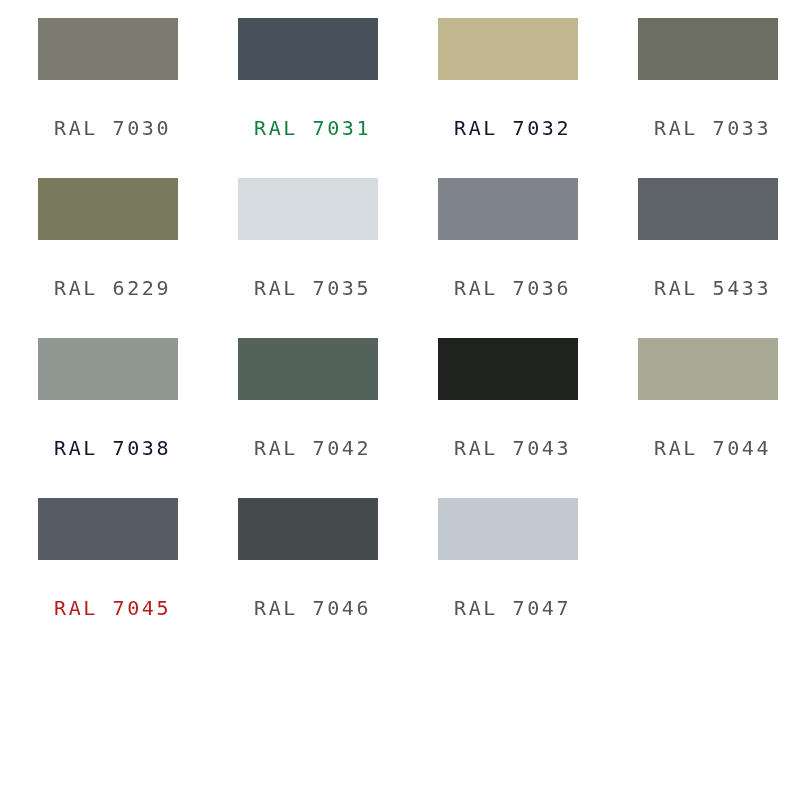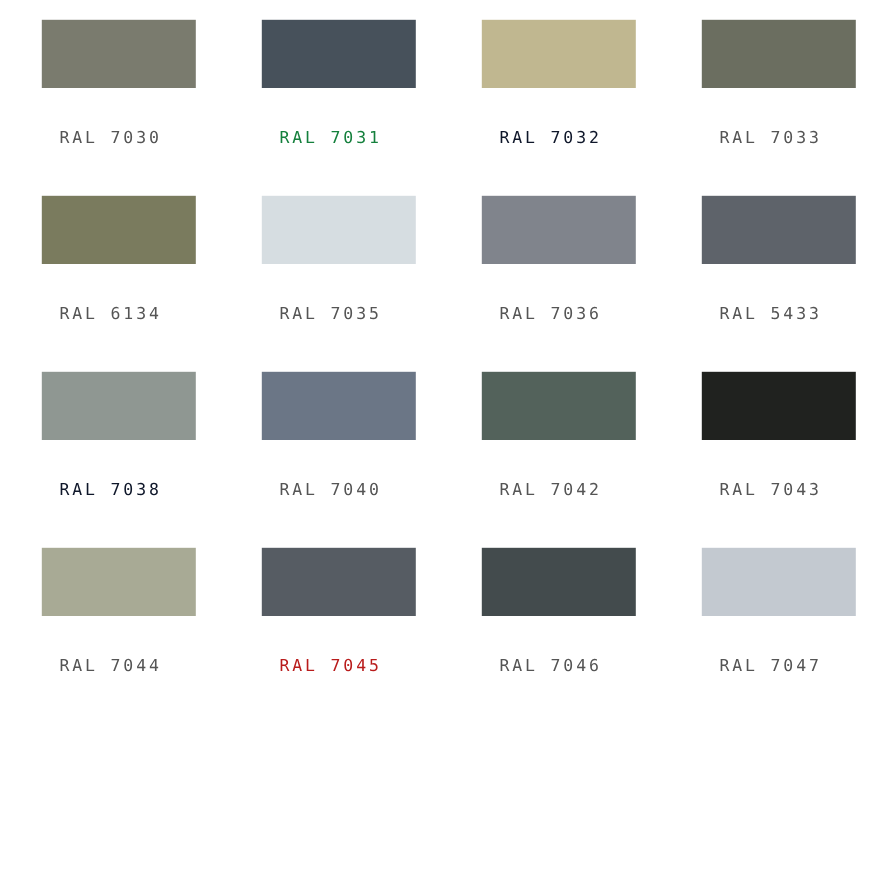--- a/index.html
+++ b/index.html
@@ -40,21 +40,21 @@
   .swatch-chip {
     width: 140px;
     height: 62px;
     display: block;
     background: #cccccc;
   }
 
   .swatch-label {
     margin-top: 38px;
     font-family: "DejaVu Sans Mono", "Liberation Mono", monospace;
-    font-size: 15px;
+    font-size: 20px;
     letter-spacing: 2.6px;
     color: #555555;
     white-space: nowrap;
     line-height: 1;
     padding-left: 16px;
   }
 </style>
 </head>
 <body>
 
@@ -70,41 +70,37 @@
     <div class="swatch-cell">
       <div class="swatch-chip" style="background: rgb(192, 183, 144);"></div>
       <div class="swatch-label" style="color: #0f172a;">RAL 7032</div>
     </div>
     <div class="swatch-cell">
       <div class="swatch-chip" style="background: rgb(107, 110, 96);"></div>
       <div class="swatch-label" style="color: rgb(85, 85, 85);">RAL 7033</div>
     </div>
     <div class="swatch-cell">
       <div class="swatch-chip" style="background: rgb(122, 123, 94);"></div>
-      <div class="swatch-label" style="color: rgb(85, 85, 85);">RAL 6134</div>
+      <div class="swatch-label" style="color: rgb(85, 85, 85);">RAL 6229</div>
     </div>
     <div class="swatch-cell">
       <div class="swatch-chip" style="background: rgb(214, 221, 225);"></div>
       <div class="swatch-label" style="color: rgb(85, 85, 85);">RAL 7035</div>
     </div>
     <div class="swatch-cell">
       <div class="swatch-chip" style="background: rgb(128, 132, 140);"></div>
       <div class="swatch-label" style="color: rgb(85, 85, 85);">RAL 7036</div>
     </div>
     <div class="swatch-cell">
       <div class="swatch-chip" style="background: rgb(94, 99, 106);"></div>
       <div class="swatch-label" style="color: rgb(85, 85, 85);">RAL 5433</div>
     </div>
     <div class="swatch-cell">
       <div class="swatch-chip" style="background: rgb(143, 151, 146);"></div>
       <div class="swatch-label" style="color: #0f172a;">RAL 7038</div>
-    </div>
-    <div class="swatch-cell">
-      <div class="swatch-chip" style="background: rgb(107, 118, 134);"></div>
-      <div class="swatch-label" style="color: rgb(85, 85, 85);">RAL 7040</div>
     </div>
     <div class="swatch-cell">
       <div class="swatch-chip" style="background: rgb(83, 98, 91);"></div>
       <div class="swatch-label" style="color: rgb(85, 85, 85);">RAL 7042</div>
     </div>
     <div class="swatch-cell">
       <div class="swatch-chip" style="background: rgb(32, 34, 31);"></div>
       <div class="swatch-label" style="color: rgb(85, 85, 85);">RAL 7043</div>
     </div>
     <div class="swatch-cell">

